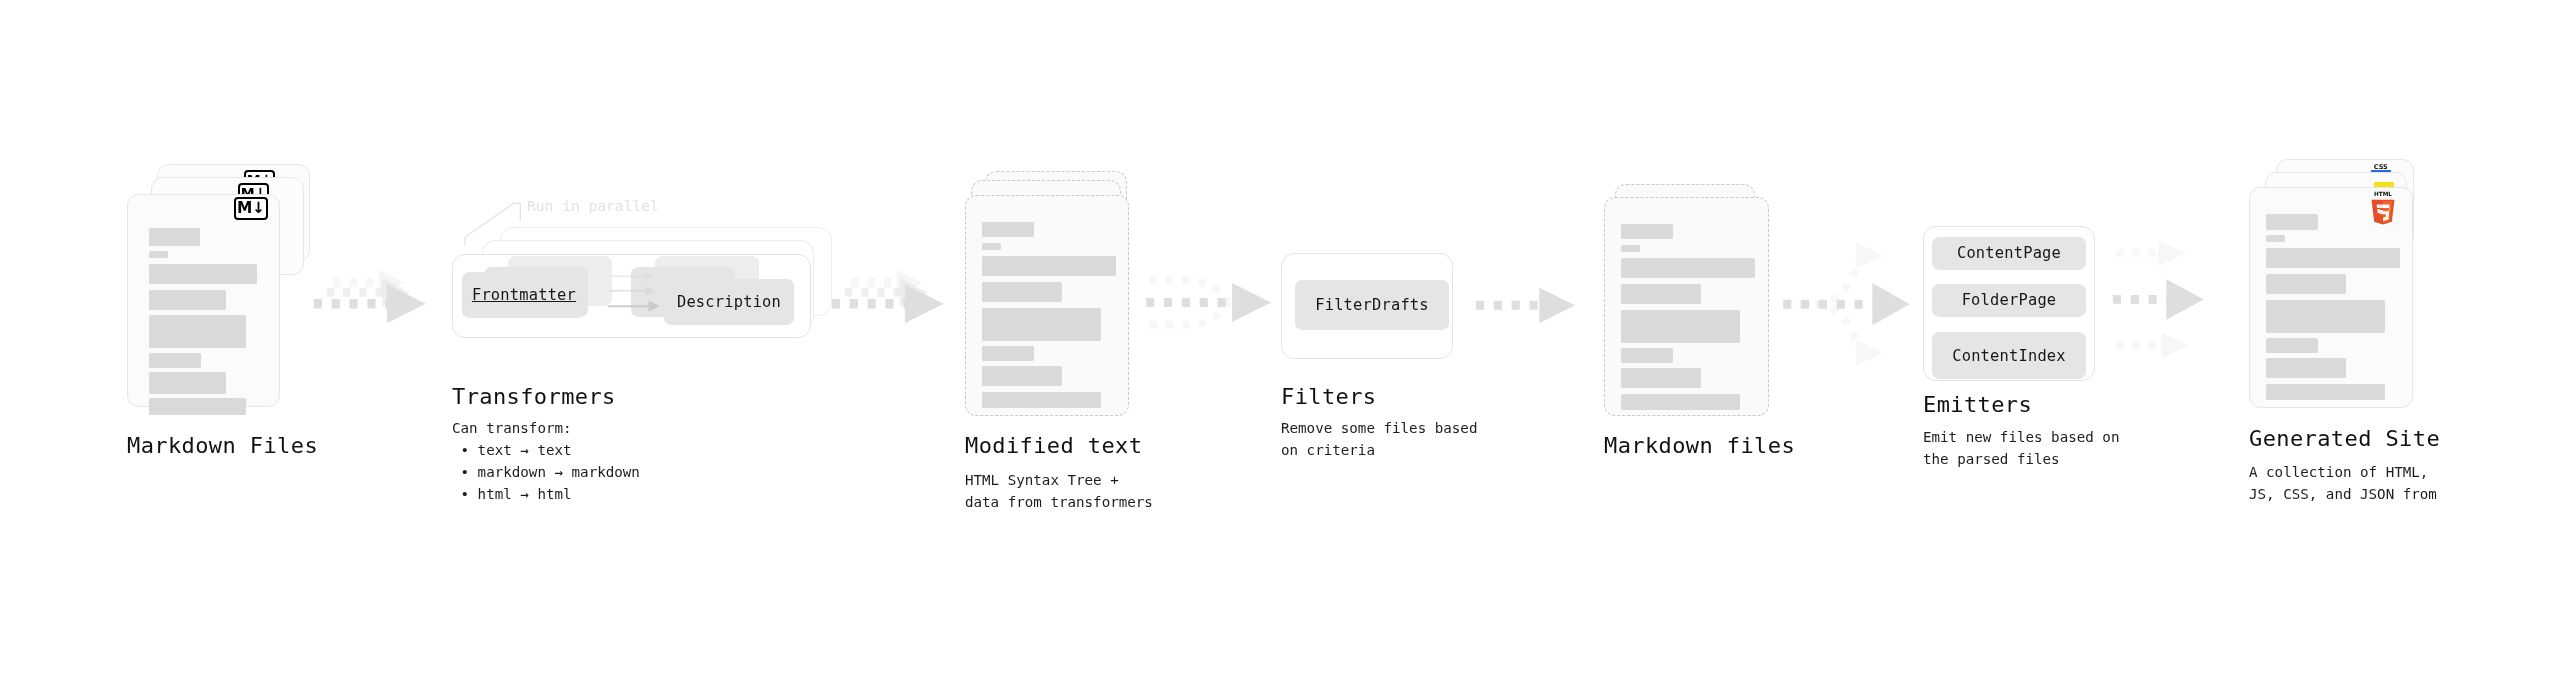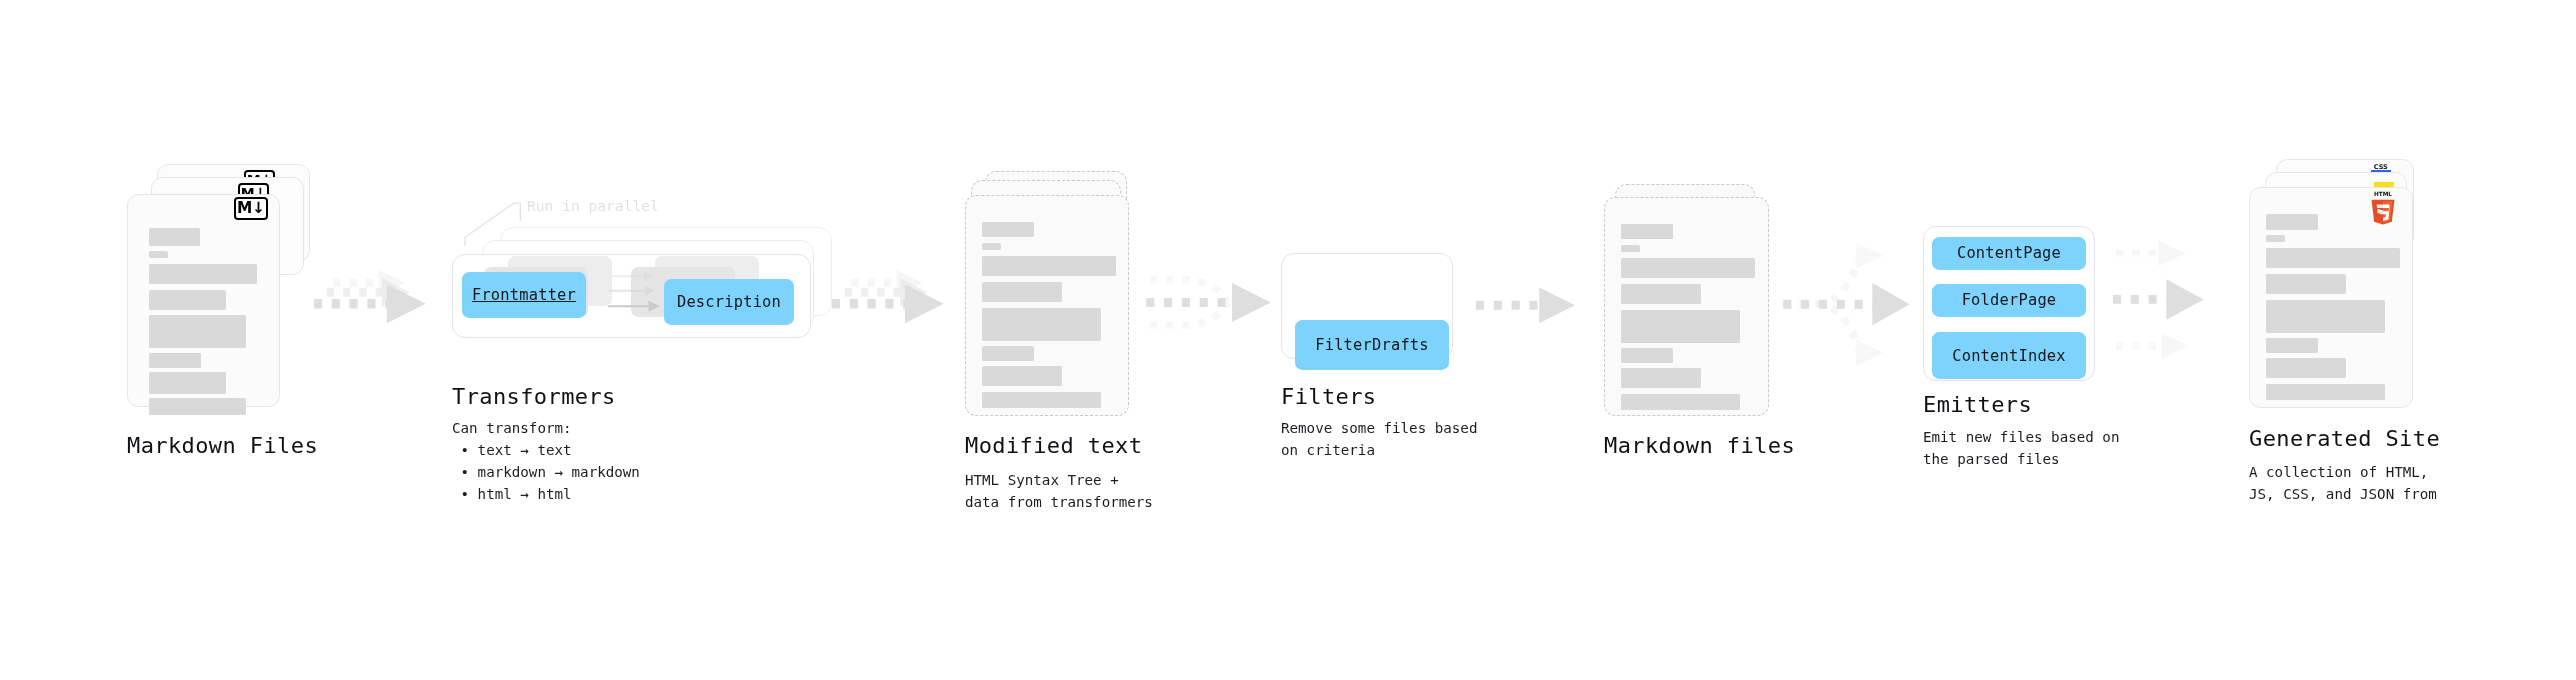--- a/index.html
+++ b/index.html
@@ -29,21 +29,21 @@
 
   
   .groupbox {
     position:absolute;
     border:1.3px solid #e4e4e4;
     border-radius:13px;
     background:#ffffff;
   }
   .chip {
     position:absolute;
-    background:#7dd3fc;
+    background:#e5e5e5;
     border-radius:7.3px;
     display:flex; align-items:center; justify-content:center;
     font-size:15.4px; letter-spacing:0.2px; color:#15171b;
     white-space:nowrap;
   }
 
   
   .title {
     position:absolute;
     font-size:22px;
@@ -221,21 +221,21 @@
       <path d="M14 78 H60 Q96 76 110 50" stroke="#e9e9e9" stroke-width="9" stroke-dasharray="9 11" fill="none"></path>
     </g>
     <g>
       <path d="M10 50 H118" stroke="#dedede" stroke-width="11" stroke-dasharray="10 12" fill="none"></path>
       <path d="M116 26 L164 50 L116 74 Z" fill="#dedede"></path>
     </g>
   </svg>
 
   <div class="node">
     <div class="groupbox" style="left:1281px; top:253px; width:172px; height:106px;"></div>
-    <div class="chip" style="left:1295px; top:280px; width:154px; height:50px;margin-top:40px;">FilterDrafts</div>
+    <div class="chip" style="left:1295px; top:280px; width:154px; height:50px;">FilterDrafts</div>
     <div class="title" style="left:1281px; top:384px;">Filters</div>
     <div class="sub" style="left:1281px; top:417px;">Remove some files based
 on criteria</div>
   </div>
 
   <svg class="arrowsvg" style="left:1471px; top:284px; width:130px; height:49px;" viewBox="0 0 160 60">
     <path d="M6 26 H86" stroke="#dedede" stroke-width="11" stroke-dasharray="10 12" fill="none"></path>
     <path d="M84 4 L128 26 L84 48 Z" fill="#dedede"></path>
   </svg>
 

